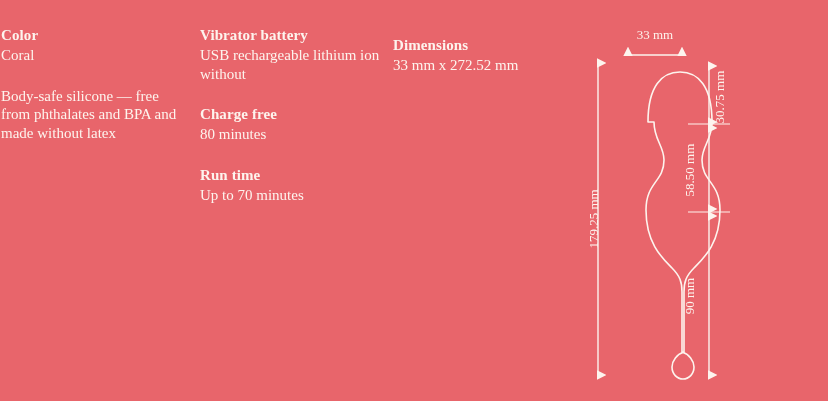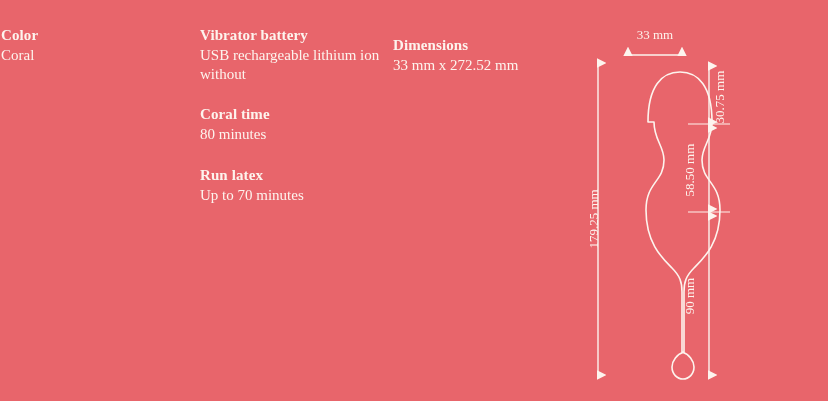--- a/index.html
+++ b/index.html
@@ -70,34 +70,35 @@
 <body>
 
 <div class="sheet">
 
   <div class="spec-col" id="col-1">
     <div class="spec-block">
       <p class="spec-term">Color</p>
       <p class="spec-desc">Coral</p>
     </div>
     <div class="spec-block">
+      <p class="spec-desc">Body-safe silicone — free from phthalates and BPA and made without latex</p>
     </div>
   </div>
 
   <div class="spec-col" id="col-2">
     <div class="spec-block">
       <p class="spec-term">Vibrator battery</p>
       <p class="spec-desc">USB rechargeable lithium ion without</p>
     </div>
     <div class="spec-block">
-      <p class="spec-term">Coral time</p>
+      <p class="spec-term">Charge free</p>
       <p class="spec-desc">80 minutes</p>
     </div>
     <div class="spec-block">
-      <p class="spec-term">Run latex</p>
+      <p class="spec-term">Run time</p>
       <p class="spec-desc">Up to 70 minutes</p>
     </div>
   </div>
 
   <div class="spec-col" id="col-3">
     <div class="spec-block">
       <p class="spec-term">Dimensions</p>
       <p class="spec-desc">33 mm x 272.52 mm</p>
     </div>
   </div>

